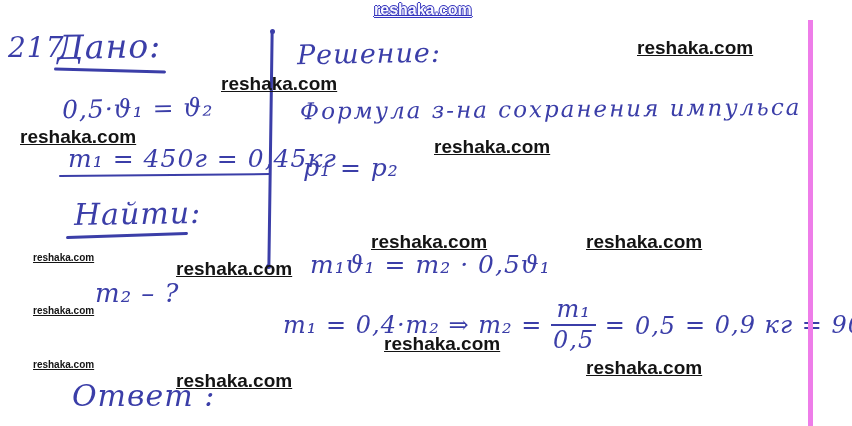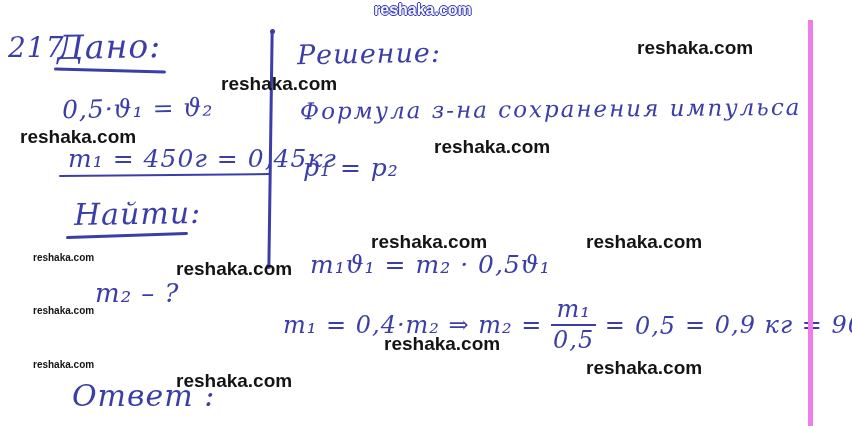--- a/index.html
+++ b/index.html
@@ -48,20 +48,21 @@
     background:#ee7de9;
     width:5px;
   }
   
   .wm{
     position:absolute;
     font-family:"Liberation Sans", sans-serif;
     color:#141414;
     white-space:nowrap;
     line-height:1;
+    text-decoration:underline;
   }
   .wm-bold{font-weight:700;font-size:19px;}
   .wm-small{font-weight:600;font-size:10px;}
   .wm-outline{
     font-weight:700;font-size:16px;
     color:#f7f7ff;
     text-shadow:-1px 0 0 #3434bd, 1px 0 0 #3434bd, 0 -1px 0 #3434bd, 0 1px 0 #3434bd;
   }
   
   .deriv-row{

